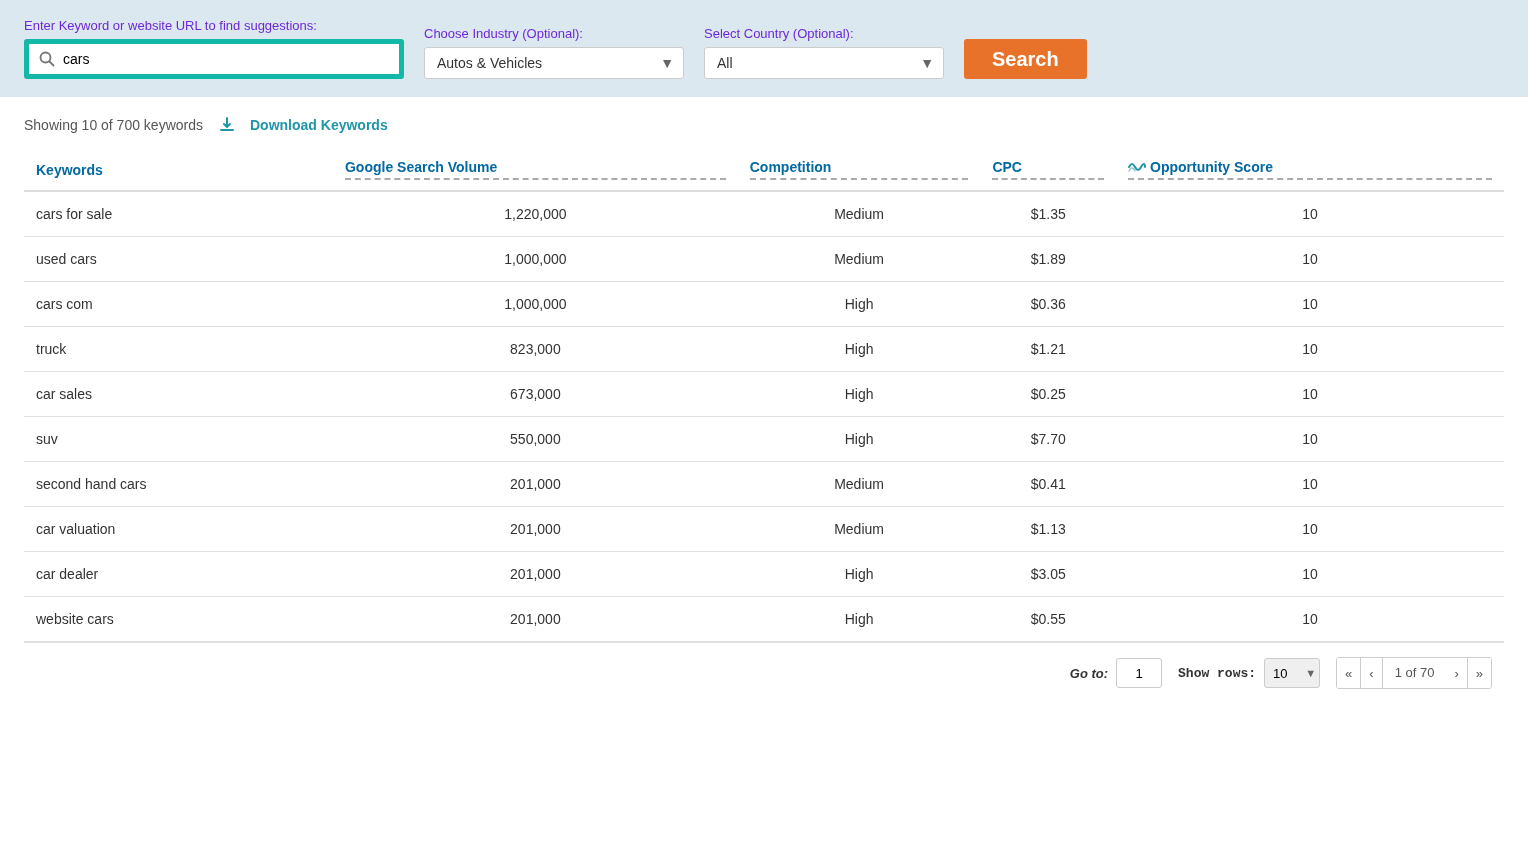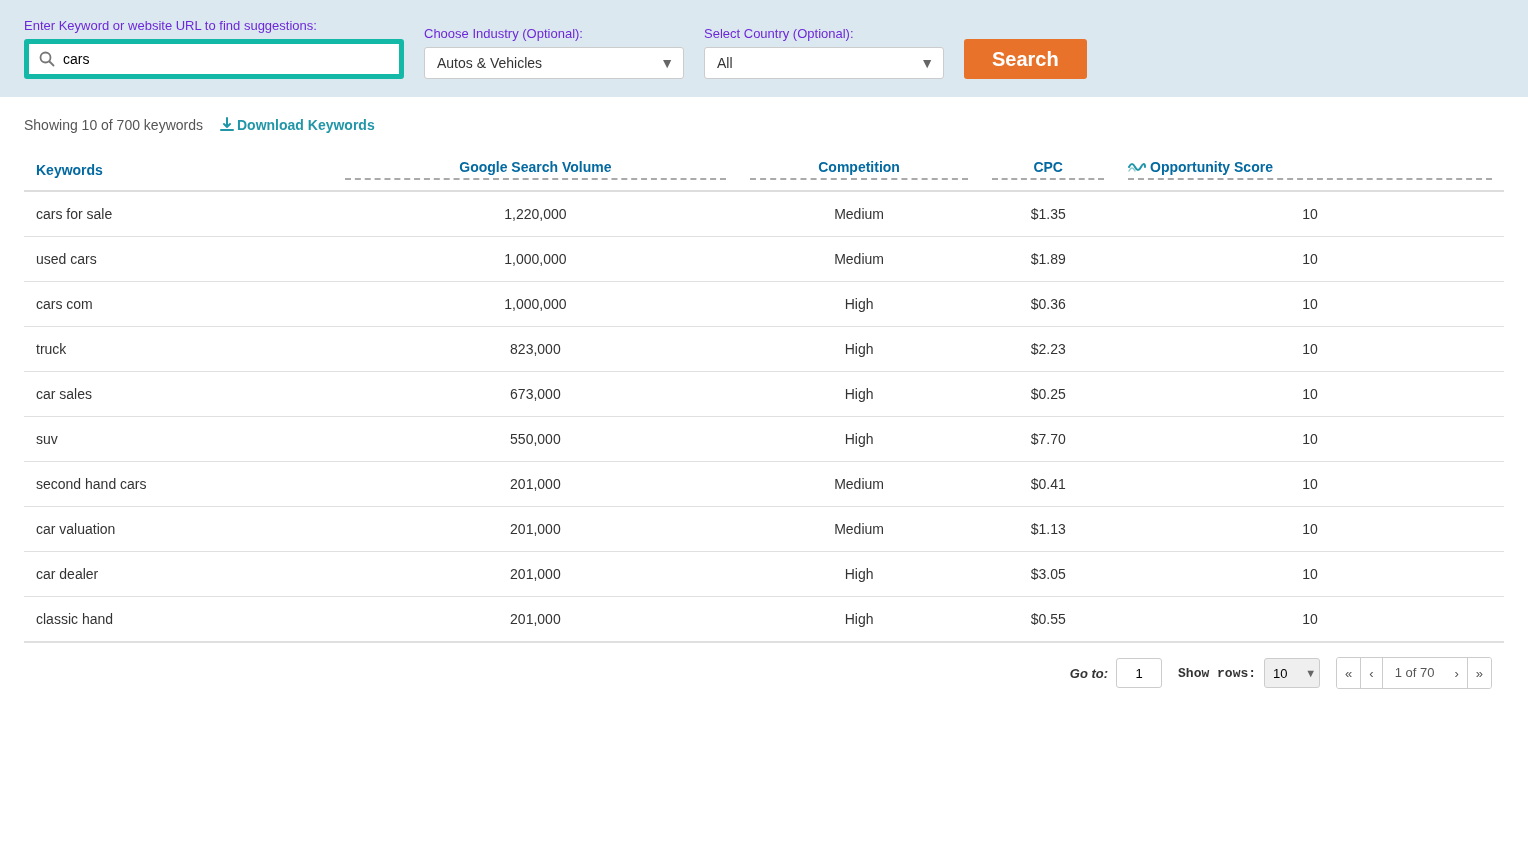--- a/index.html
+++ b/index.html
@@ -91,42 +91,42 @@
       gap: 16px;
       margin-bottom: 16px;
       font-size: 14px;
       color: #555;
     }
     .download-link {
       color: #2196a8;
       text-decoration: none;
       display: flex;
       align-items: center;
-      gap: 2px;
+      gap: 15px;
       font-weight: 600;
       font-size: 14px;
     }
 
     
     table {
       width: 100%;
       border-collapse: collapse;
       font-size: 14px;
     }
     thead tr {
       border-bottom: 2px solid #ddd;
     }
     thead th {
       text-align: left;
       padding: 10px 12px;
       font-weight: 700;
       color: #0369a1;
       white-space: nowrap;
     }
-    thead th.center { text-align: center; }
+    thead th.center { text-align: left; }
     thead th .dotted-line {
       display: block;
       border-bottom: 2px dashed #aaa;
       margin-top: 3px;
     }
     tbody tr {
       border-bottom: 1px solid #e0e0e0;
     }
     tbody td {
       padding: 14px 12px;
@@ -326,21 +326,21 @@
       <td>cars com</td>
       <td class="center">1,000,000</td>
       <td class="center">High</td>
       <td class="center">$0.36</td>
       <td class="center">10</td>
     </tr>
         <tr>
       <td>truck</td>
       <td class="center">823,000</td>
       <td class="center">High</td>
-      <td class="center">$2.23</td>
+      <td class="center">$1.21</td>
       <td class="center">10</td>
     </tr>
         <tr>
       <td>car sales</td>
       <td class="center">673,000</td>
       <td class="center">High</td>
       <td class="center">$0.25</td>
       <td class="center">10</td>
     </tr>
         <tr>
@@ -365,21 +365,21 @@
       <td class="center">10</td>
     </tr>
         <tr>
       <td>car dealer</td>
       <td class="center">201,000</td>
       <td class="center">High</td>
       <td class="center">$3.05</td>
       <td class="center">10</td>
     </tr>
         <tr>
-      <td>classic hand</td>
+      <td>website cars</td>
       <td class="center">201,000</td>
       <td class="center">High</td>
       <td class="center">$0.55</td>
       <td class="center">10</td>
     </tr>
       </tbody>
   </table>
 
   <div class="pagination-row">
     <div class="goto-group">

